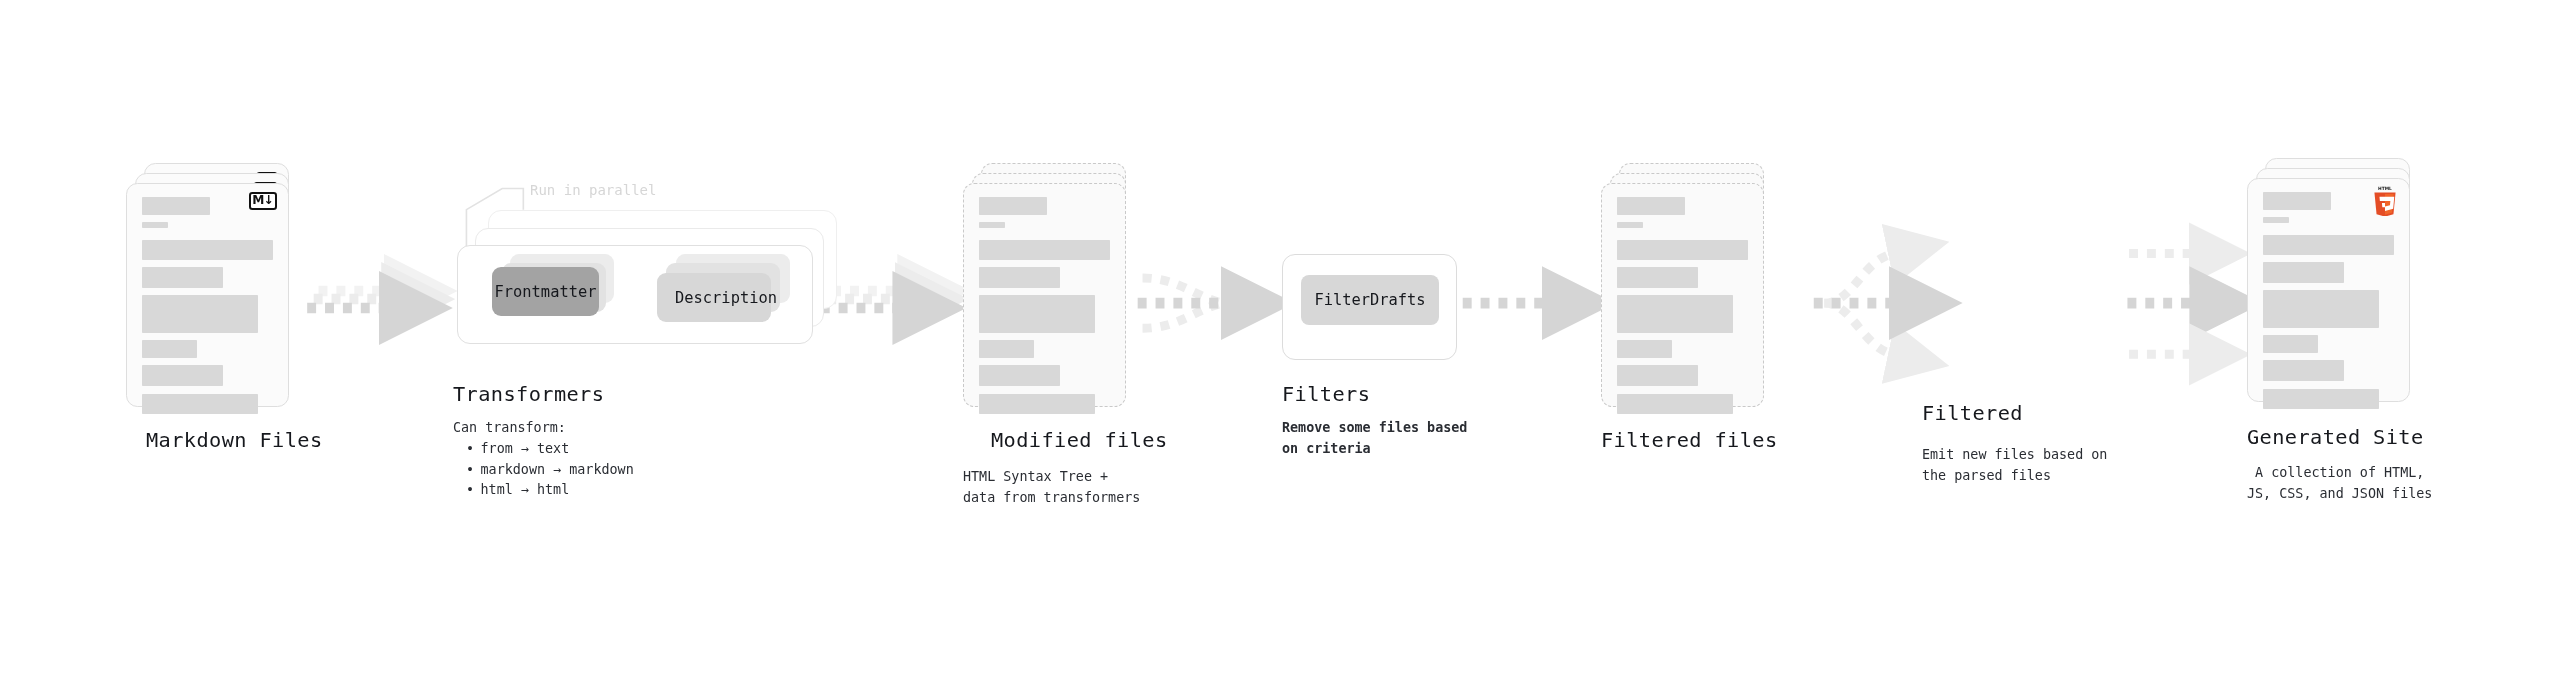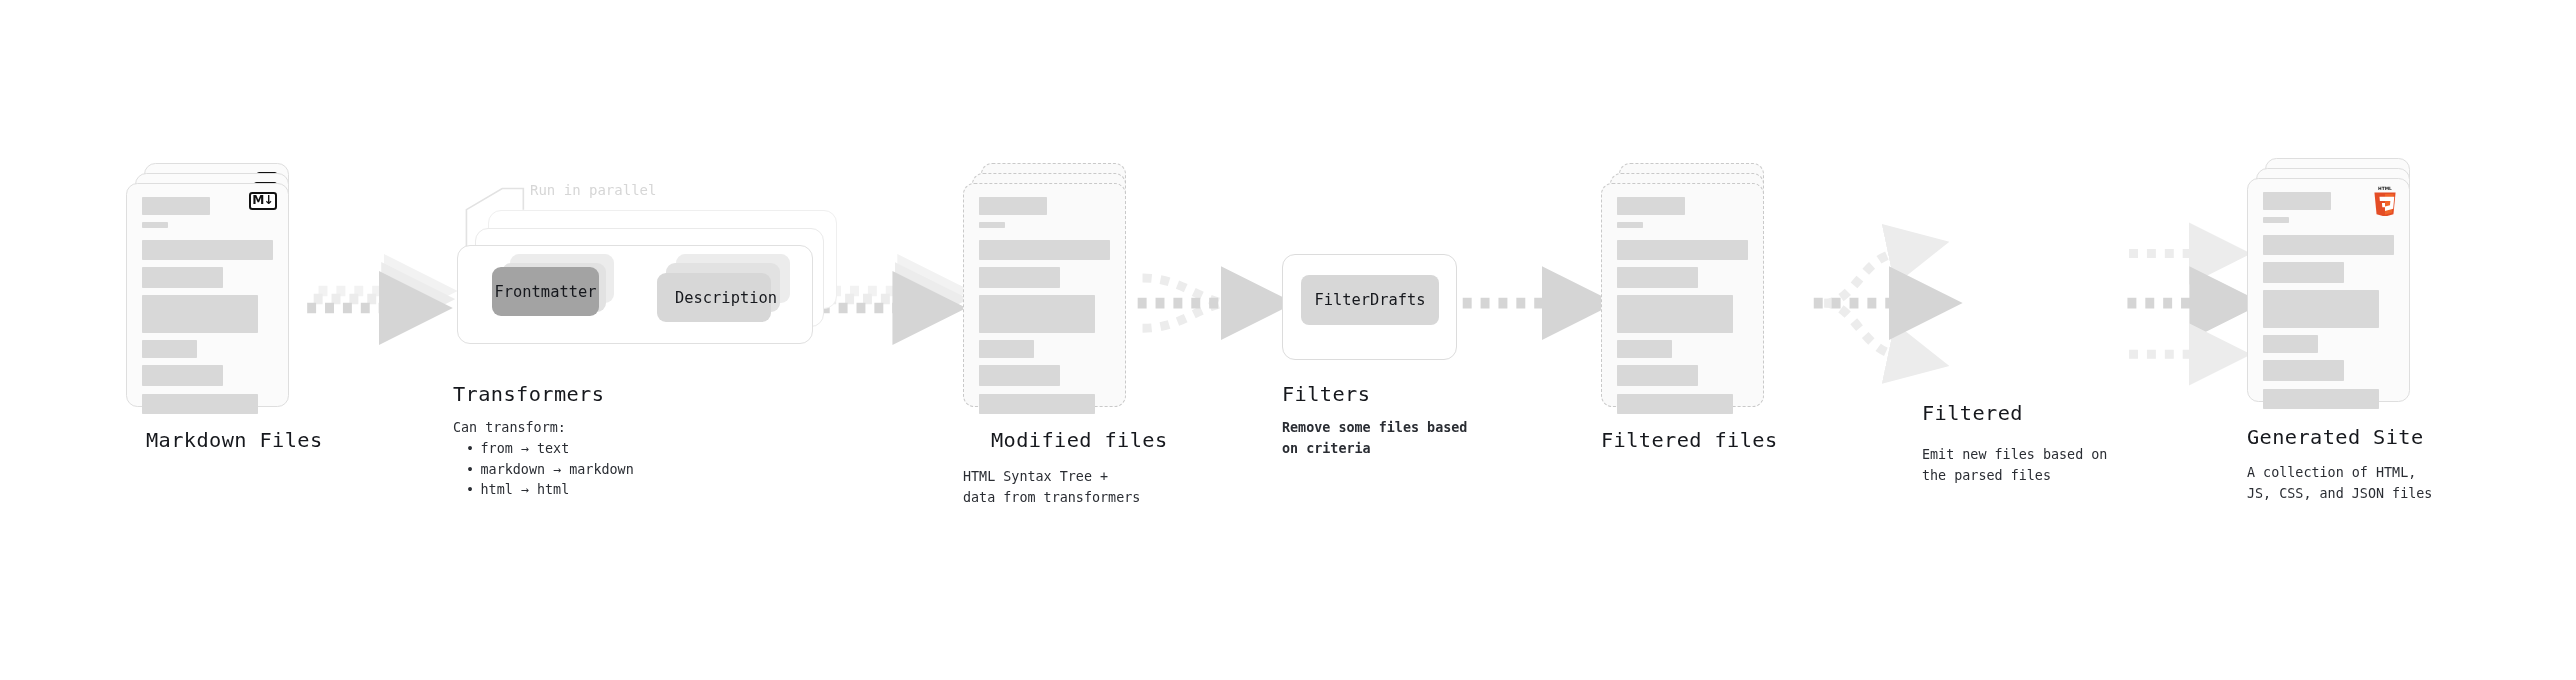--- a/index.html
+++ b/index.html
@@ -332,17 +332,17 @@
       <div class="sk h-sub"></div>
       <div class="sk r1"></div>
       <div class="sk r2"></div>
       <div class="sk r3"></div>
       <div class="sk r4"></div>
       <div class="sk r5"></div>
       <div class="sk r6"></div>
     </div>
   </div>
   <div class="caption-title" style="left:2247px; top:425px;">Generated Site</div>
-  <div class="caption-body" style="left:2247px; top:463px;">A collection of HTML,
+  <div class="caption-body" style="left:2247px; top:463px;text-align:center;">A collection of HTML,
 JS, CSS, and JSON files</div>
 
 </div>
 
 
 </body></html>

